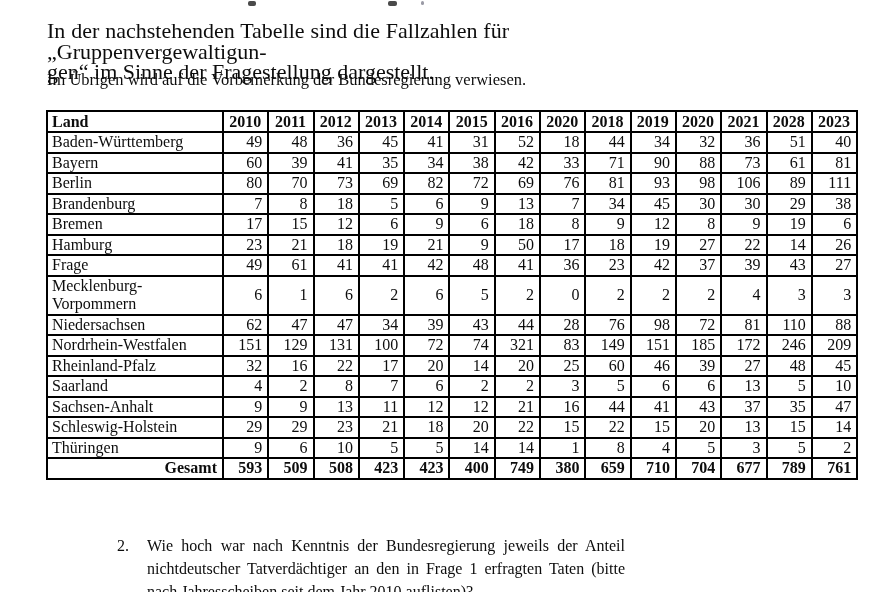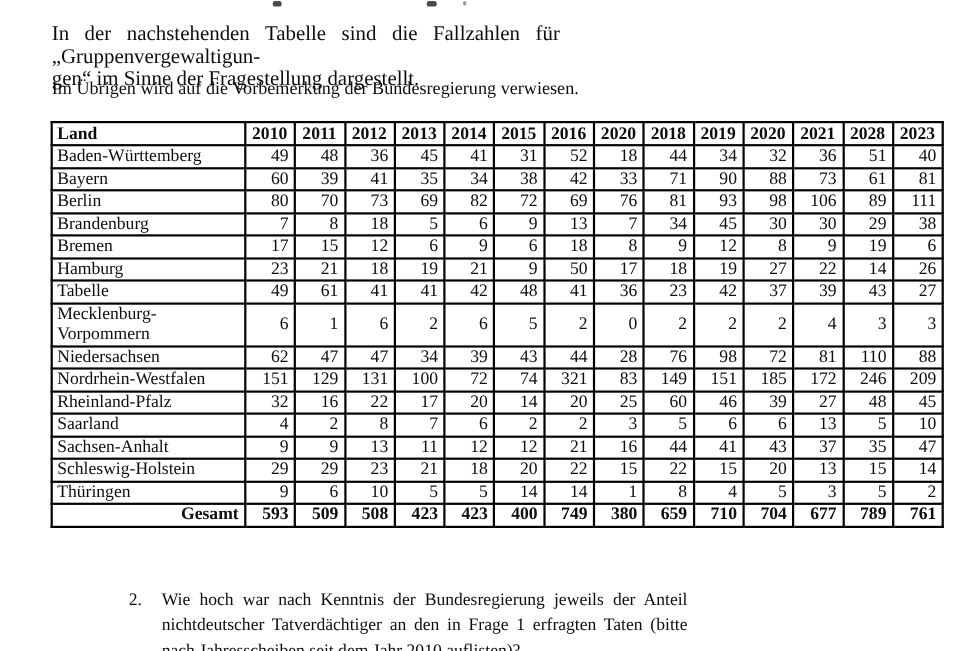--- a/index.html
+++ b/index.html
@@ -26,21 +26,21 @@
   }
   .frag.f1 { left: 248px; width: 8px; }
   .frag.f2 { left: 388px; width: 9px; }
   .frag.f3 { left: 421px; width: 3px; background: #9a9aa5; height: 4px; }
 
   .intro-para1 {
     position: absolute;
     left: 47px;
     top: 21px;
     width: 462px;
-    font-size: 19px;
+    font-size: 22px;
     line-height: 20.5px;
   }
   .justify-line {
     text-align: justify;
     text-align-last: justify;
     white-space: normal;
   }
   .plain-line {
     text-align: left;
   }
@@ -264,21 +264,21 @@
         <td class="num-cell">50</td>
         <td class="num-cell">17</td>
         <td class="num-cell">18</td>
         <td class="num-cell">19</td>
         <td class="num-cell">27</td>
         <td class="num-cell">22</td>
         <td class="num-cell">14</td>
         <td class="num-cell">26</td>
       </tr>
       <tr>
-        <td class="land-cell">Tabelle</td>
+        <td class="land-cell">Frage</td>
         <td class="num-cell">49</td>
         <td class="num-cell">61</td>
         <td class="num-cell">41</td>
         <td class="num-cell">41</td>
         <td class="num-cell">42</td>
         <td class="num-cell">48</td>
         <td class="num-cell">41</td>
         <td class="num-cell">36</td>
         <td class="num-cell">23</td>
         <td class="num-cell">42</td>

